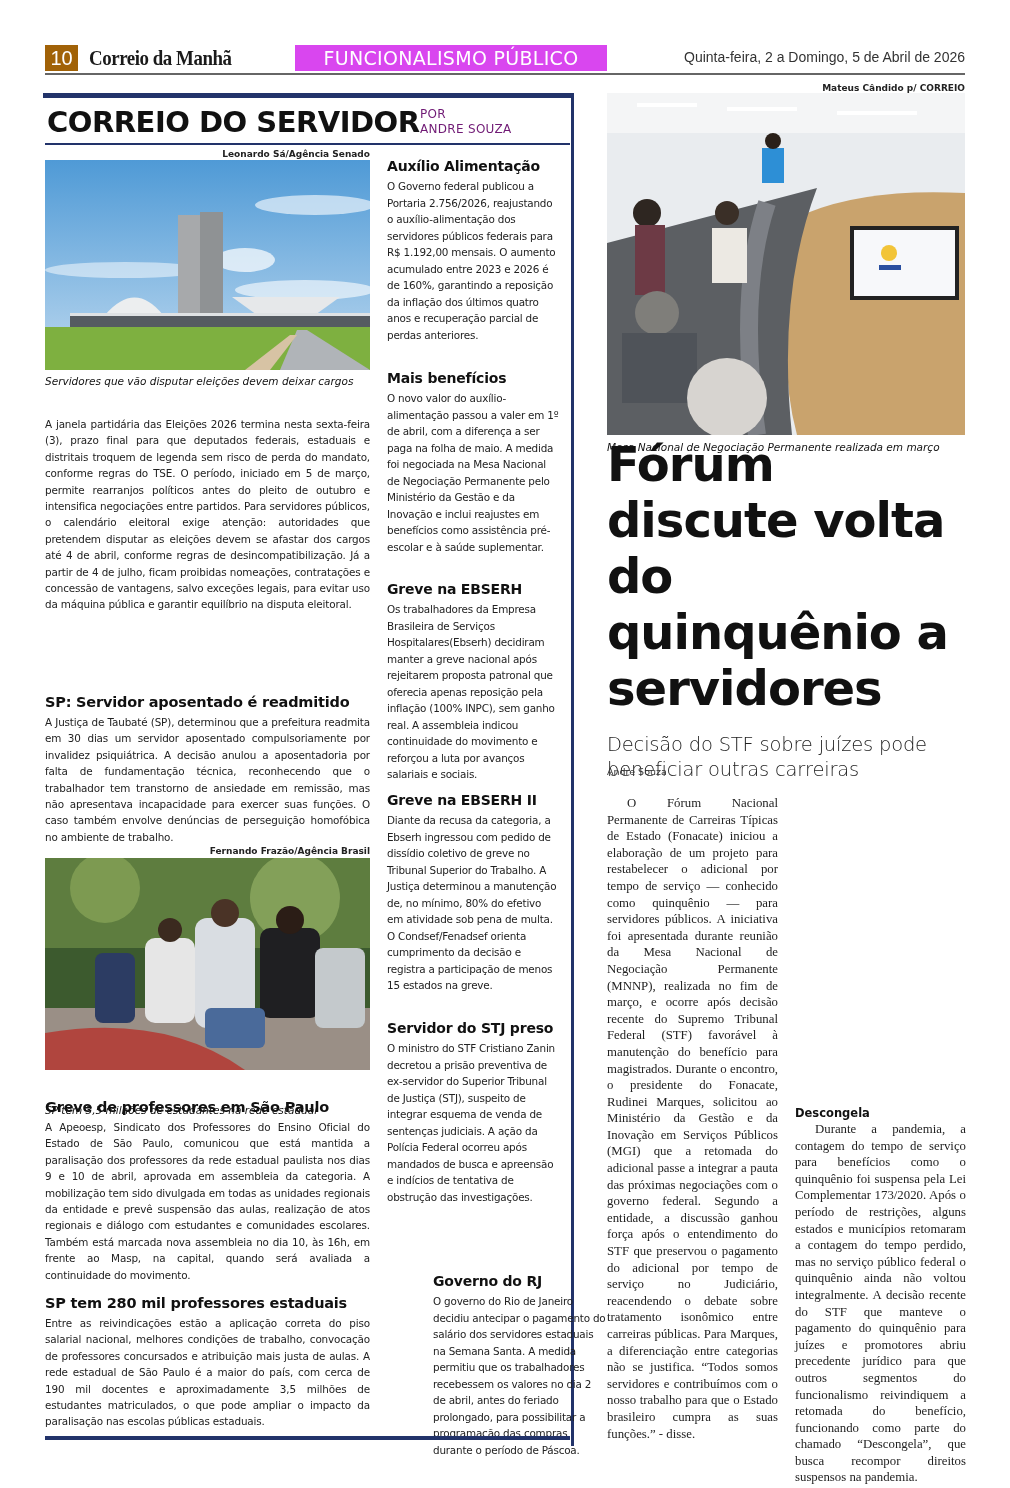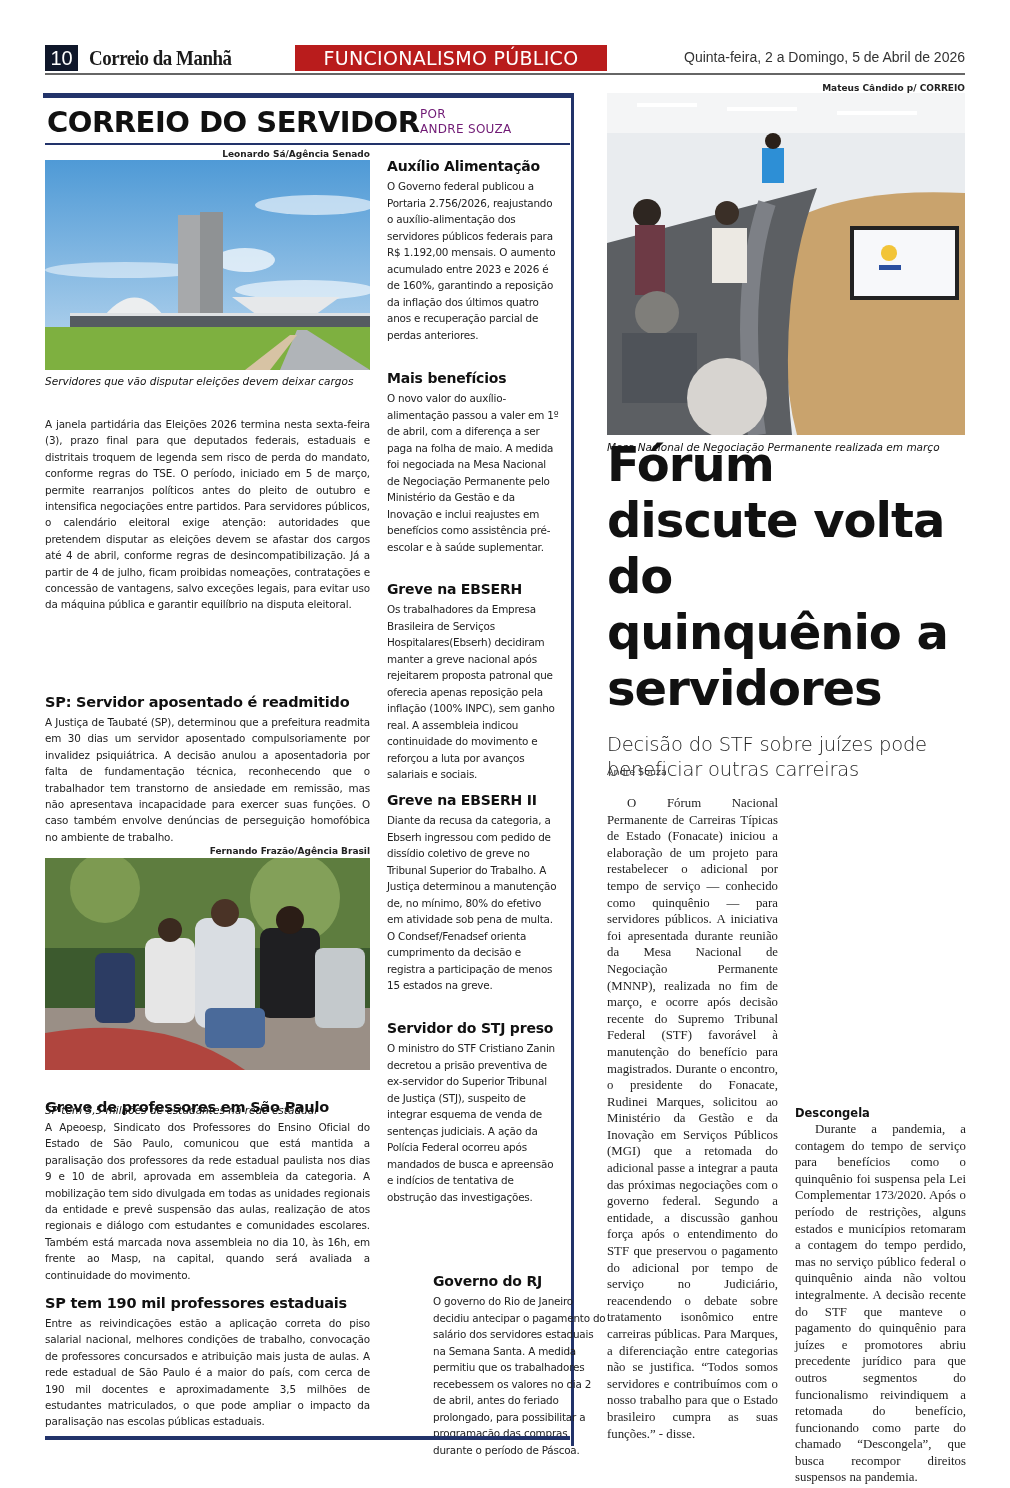--- a/index.html
+++ b/index.html
@@ -1,25 +1,25 @@
 <!DOCTYPE html>
 <html><head>
 <meta charset="utf-8">
 <style>
   * { box-sizing: border-box; margin: 0; padding: 0; }
   html, body { width: 1010px; height: 1488px; background: #fff; overflow: hidden; }
   body { position: relative; font-family: "DejaVu Sans", sans-serif; color: #1a1a1a; }
 
   
   .masthead { position: absolute; left: 45px; top: 45px; width: 920px; height: 30px; }
-  .page-num { position: absolute; left: 0; top: 0; height: 26px; width: 33px; background: #0f172a; color: #fff;
+  .page-num { position: absolute; left: 0; top: 0; height: 26px; width: 33px; background: #a16207; color: #fff;
               font-family: "Liberation Sans", sans-serif; font-size: 20px; line-height: 26px; text-align: center; }
   .paper-name { position: absolute; left: 44px; top: 0; font-family: "Liberation Serif", serif; font-weight: bold;
                 font-size: 21px; line-height: 26px; letter-spacing: -0.5px; transform: scaleX(0.9); transform-origin: left; }
-  .section-title { position: absolute; left: 250px; top: 0; height: 26px; width: 312px; background: #b91c1c; color: #fff;
+  .section-title { position: absolute; left: 250px; top: 0; height: 26px; width: 312px; background: #d946ef; color: #fff;
                    font-family: "DejaVu Sans", sans-serif; font-size: 19px; line-height: 26px; text-align: center; letter-spacing: 0.3px; }
   .issue-date { position: absolute; right: 0; top: 4px; font-family: "Liberation Sans", sans-serif; font-size: 14px; color: #333; }
   .mast-rule { position: absolute; left: 0; top: 28px; width: 920px; height: 2px; background: #666; }
 
   
   .column-box { position: absolute; left: 43px; top: 93px; width: 531px; height: 1353px;
                 border-top: 5px solid #22336a; border-right: 3px solid #22336a; }
   .column-title { position: absolute; left: 47px; top: 105px; font-family: "DejaVu Sans", sans-serif; font-weight: bold;
                   font-size: 29px; letter-spacing: -0.5px; color: #111; text-align: center; }
   .column-byline { position: absolute; left: 420px; top: 107px; font-size: 12px; line-height: 15px; color: #701a75; letter-spacing: 0.3px; }
@@ -127,21 +127,21 @@
   </svg>
 </div>
 <div class="caption" style="left:45px; top:1075px;margin-top:29px;">SP tem 3,5 milhões de estudantes na rede estadual</div>
 
 <article class="left-col" style="top:1098px;">
   <h3 class="h3">Greve de professores em São Paulo</h3>
   <p class="body-sans" style="margin-top:3px;">A Apeoesp, Sindicato dos Professores do Ensino Oficial do Estado de São Paulo, comunicou que está mantida a paralisação dos professores da rede estadual paulista nos dias 9 e 10 de abril, aprovada em assembleia da categoria. A mobilização tem sido divulgada em todas as unidades regionais da entidade e prevê suspensão das aulas, realização de atos regionais e diálogo com estudantes e comunidades escolares. Também está marcada nova assembleia no dia 10, às 16h, em frente ao Masp, na capital, quando será avaliada a continuidade do movimento.</p>
 </article>
 
 <article class="left-col" style="top:1294px;">
-  <h3 class="h3">SP tem 190 mil professores estaduais</h3>
+  <h3 class="h3">SP tem 280 mil professores estaduais</h3>
   <p class="body-sans" style="margin-top:3px;">Entre as reivindicações estão a aplicação correta do piso salarial nacional, melhores condições de trabalho, convocação de professores concursados e atribuição mais justa de aulas. A rede estadual de São Paulo é a maior do país, com cerca de 190 mil docentes e aproximadamente 3,5 milhões de estudantes matriculados, o que pode ampliar o impacto da paralisação nas escolas públicas estaduais.</p>
 </article>
 
 <article class="mid-col" style="top:157px;">
   <h3 class="mid-h">Auxílio Alimentação</h3>
   <p class="mid-body">O Governo federal publicou a Portaria 2.756/2026, reajustando o auxílio-alimentação dos servidores públicos federais para R$ 1.192,00 mensais. O aumento acumulado entre 2023 e 2026 é de 160%, garantindo a reposição da inflação dos últimos quatro anos e recuperação parcial de perdas anteriores.</p>
 </article>
 <article class="mid-col" style="top:369px;">
   <h3 class="mid-h">Mais benefícios</h3>
   <p class="mid-body">O novo valor do auxílio-alimentação passou a valer em 1º de abril, com a diferença a ser paga na folha de maio. A medida foi negociada na Mesa Nacional de Negociação Permanente pelo Ministério da Gestão e da Inovação e inclui reajustes em benefícios como assistência pré-escolar e à saúde suplementar.</p>

